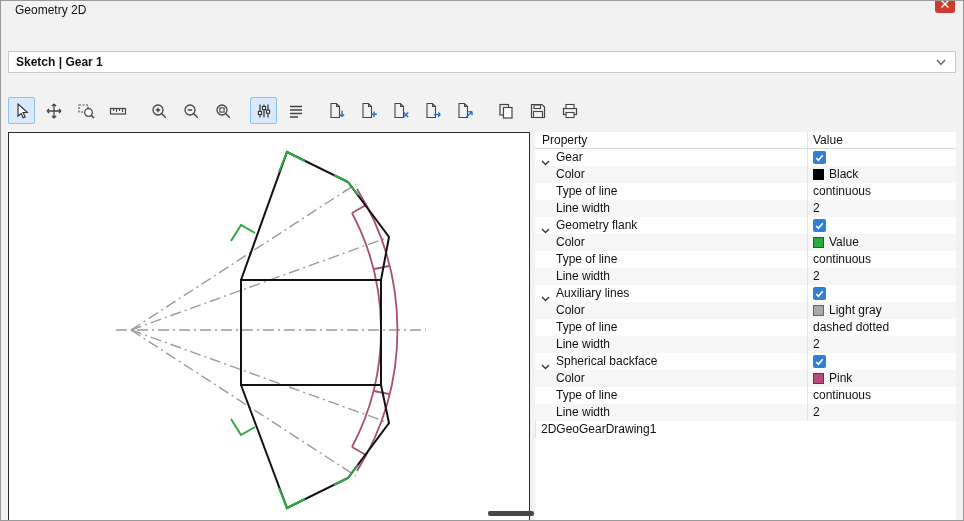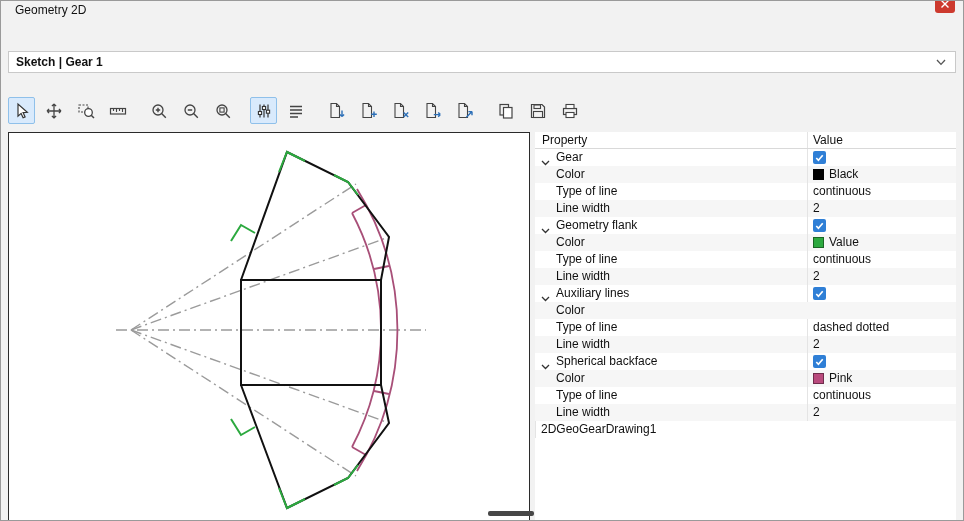--- a/index.html
+++ b/index.html
@@ -327,20 +327,24 @@
         <div class="pcell-r">
           <span class="checkbox">
             <svg width="11" height="11" viewBox="0 0 12 12">
                 <path d="M2.5,6.5 L4.8,9 L9.5,3.5" stroke="#fff" stroke-width="1.8" fill="none"></path>
               </svg>
           </span>
         </div>
       </div>
       <div class="prow">
         <div class="pcell-l">Color</div>
+        <div class="pcell-r">
+          <span class="swatch" style="background-color: rgb(168, 168, 168);"></span>
+          <span>Light gray</span>
+        </div>
       </div>
       <div class="prow">
         <div class="pcell-l">Type of line</div>
         <div class="pcell-r">
             <span>dashed dotted</span>
           </div>
       </div>
       <div class="prow">
         <div class="pcell-l">Line width</div>
         <div class="pcell-r">

